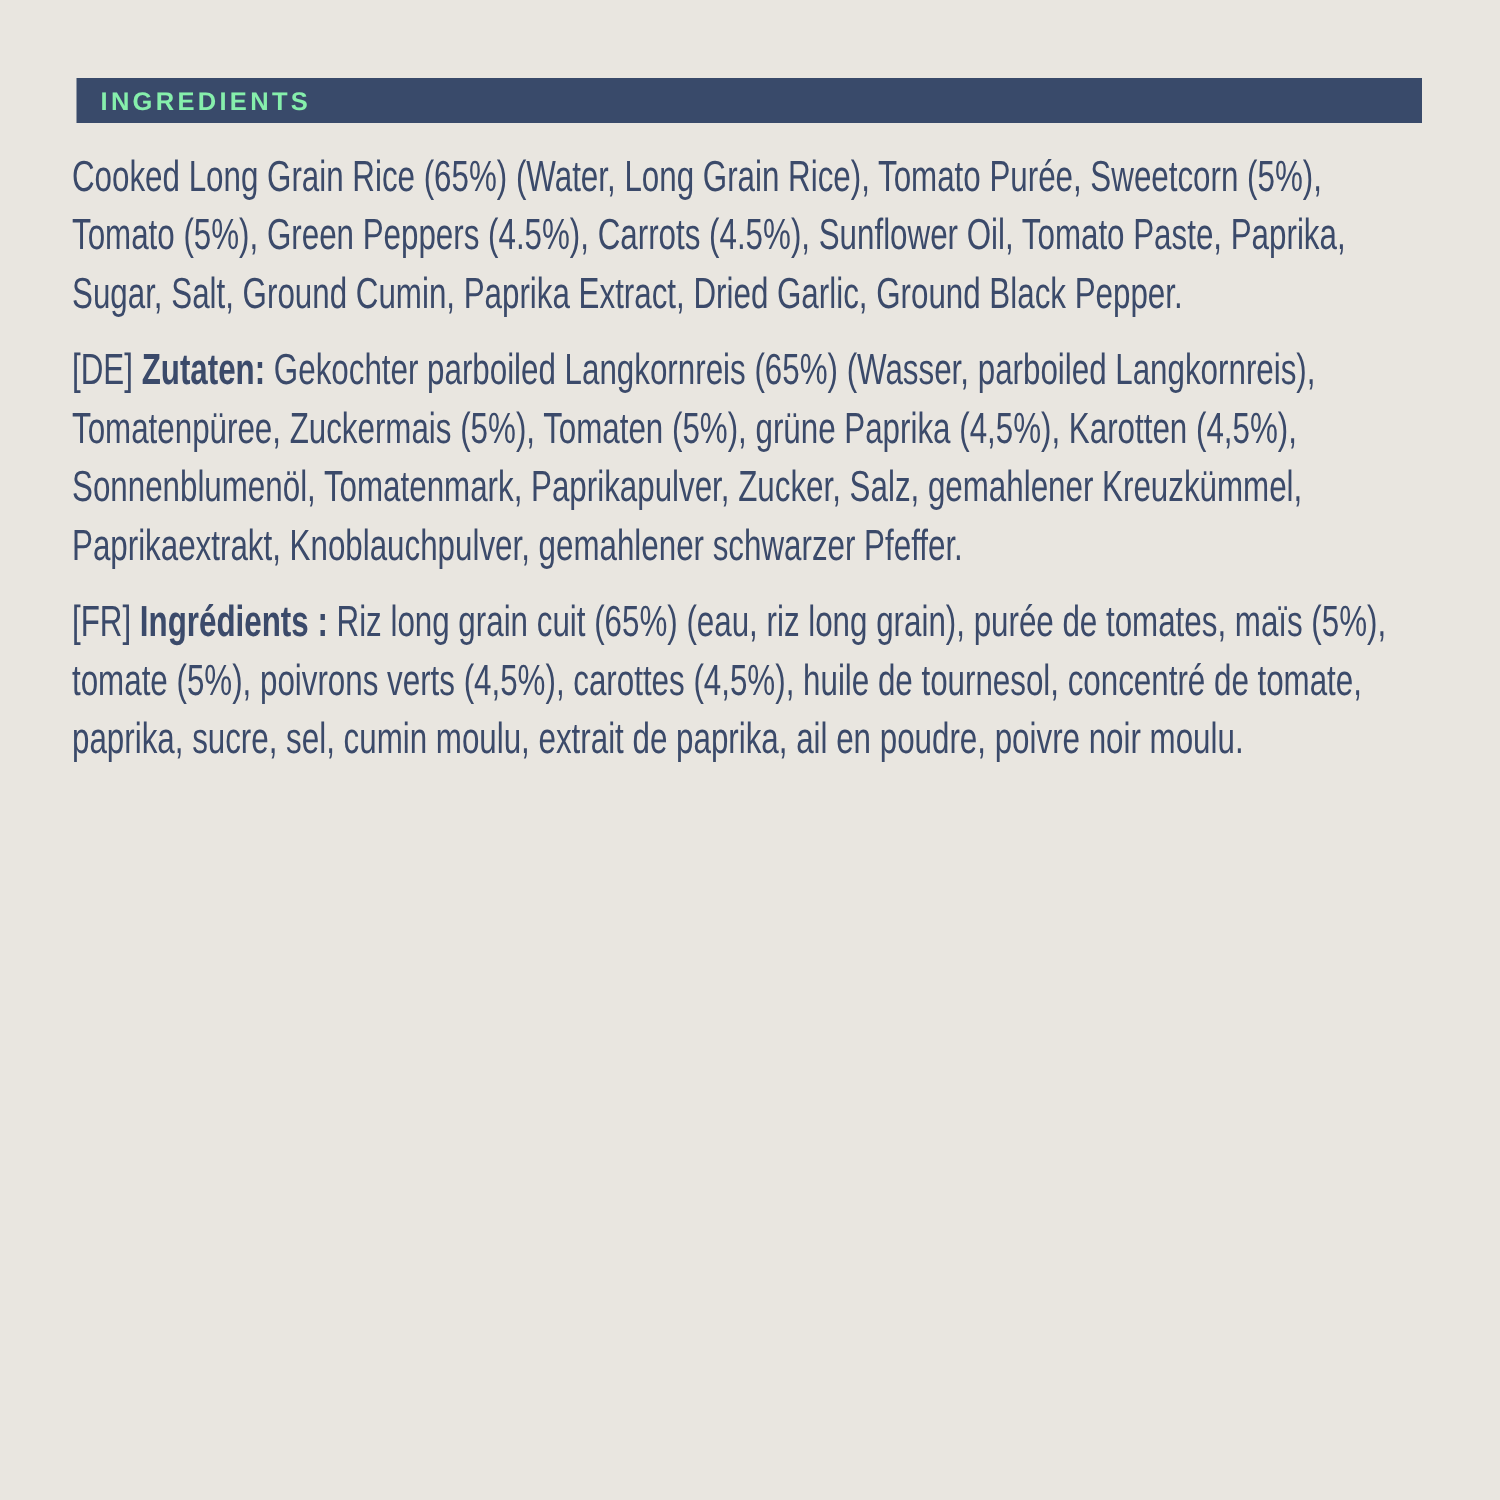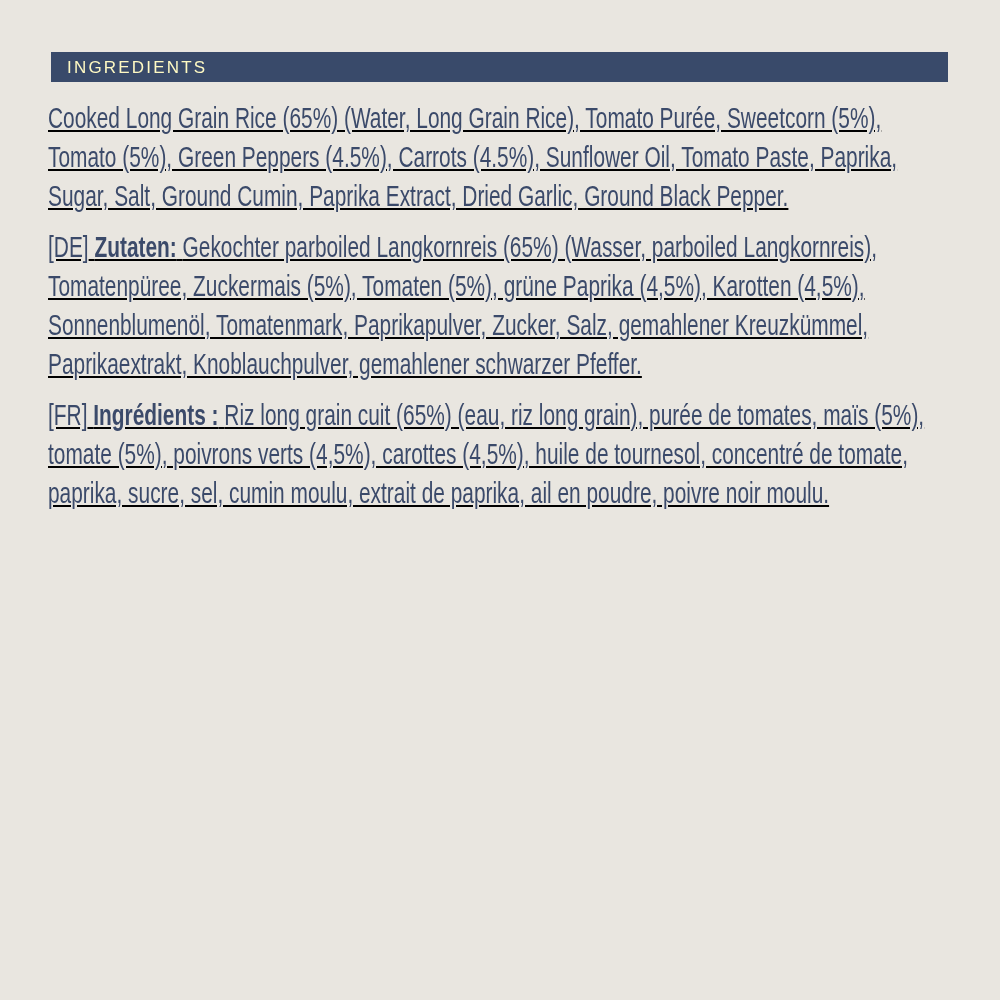--- a/index.html
+++ b/index.html
@@ -21,33 +21,32 @@
     left: 51px;
     top: 52px;
     width: 897px;
     height: 30px;
     background: #394a6a;
     display: flex;
     align-items: center;
     padding-left: 16px;
   }
   .header-bar .header-title {
-    color: #fef9c3;
+    color: #86efac;
     font-size: 17px;
-    font-weight: 400;
+    font-weight: 700;
     letter-spacing: 2.2px;
     line-height: 1;
     padding-top: 1px;
   }
   .ingredients-content {
     position: absolute;
     left: 48px;
     top: 99px;
     width: 900px;
-    text-decoration: underline;
   }
   .para {
     width: 1250px;               
     transform: scaleX(0.72);
     transform-origin: left top;
     font-size: 29px;
     line-height: 39px;
     color: #3b4a6a;
     margin-bottom: 12px;
     font-weight: 400;

